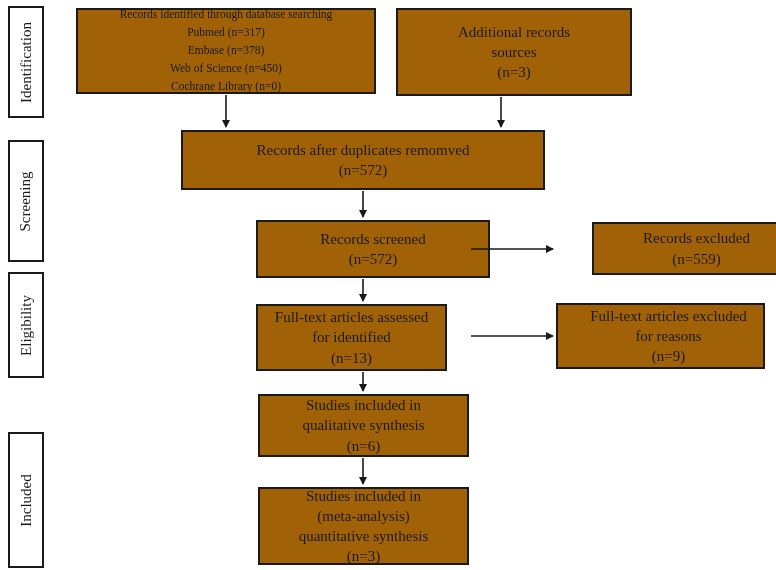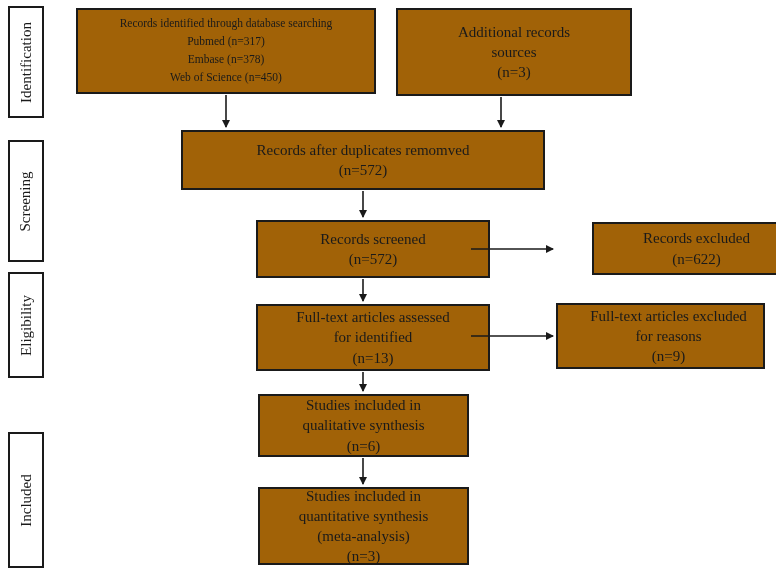--- a/index.html
+++ b/index.html
@@ -76,65 +76,66 @@
   </div>
   <div class="stage" style="left:8px; top:432px; width:36px; height:136px;">
     <span class="vtext">Included</span>
   </div>
 
   <div class="node small" style="left:76px; top:8px; width:300px; height:86px;">
     <span>Records identified through database searching</span>
     <span>Pubmed (n=317)</span>
     <span>Embase (n=378)</span>
     <span>Web of Science (n=450)</span>
+    <span>Cochrane Library (n=0)</span>
   </div>
 
   <div class="node" style="left:396px; top:8px; width:236px; height:88px;">
     <span>Additional records</span>
     <span>sources</span>
     <span>(n=3)</span>
   </div>
 
   <div class="node" style="left:181px; top:130px; width:364px; height:60px;">
     <span>Records after duplicates remomved</span>
     <span>(n=572)</span>
   </div>
 
   <div class="node" style="left:256px; top:220px; width:234px; height:58px;">
     <span>Records screened</span>
     <span>(n=572)</span>
   </div>
 
   <div class="node" style="left:556px; top:222px; width:209px; height:53px;margin-left:36px;">
     <span>Records excluded</span>
-    <span>(n=622)</span>
+    <span>(n=559)</span>
   </div>
 
-  <div class="node" style="left:256px; top:304px; width:234px; height:67px;">
+  <div class="node" style="left:256px; top:304px; width:191px; height:67px;">
     <span>Full-text articles assessed</span>
     <span>for identified</span>
     <span>(n=13)</span>
   </div>
 
   <div class="node" style="left:556px; top:303px; width:209px; height:66px;padding-left:22px;">
     <span>Full-text articles excluded</span>
     <span>for reasons</span>
     <span>(n=9)</span>
   </div>
 
   <div class="node" style="left:258px; top:394px; width:211px; height:63px;">
     <span>Studies included in</span>
     <span>qualitative synthesis</span>
     <span>(n=6)</span>
   </div>
 
   <div class="node" style="left:258px; top:487px; width:211px; height:78px;">
     <span>Studies included in</span>
+    <span>(meta-analysis)</span>
     <span>quantitative synthesis</span>
-    <span>(meta-analysis)</span>
     <span>(n=3)</span>
   </div>
 
   <svg class="arrows" viewBox="0 0 776 570" xmlns="http://www.w3.org/2000/svg">
     <defs>
       <marker id="arrh" markerWidth="9" markerHeight="9" refX="7" refY="4" orient="auto" markerUnits="userSpaceOnUse">
         <path d="M0,0 L8,4 L0,8 Z" fill="#1a1a1a"></path>
       </marker>
     </defs>
     <line x1="226" y1="95" x2="226" y2="127" stroke="#1a1a1a" stroke-width="1.6" marker-end="url(#arrh)"></line>

